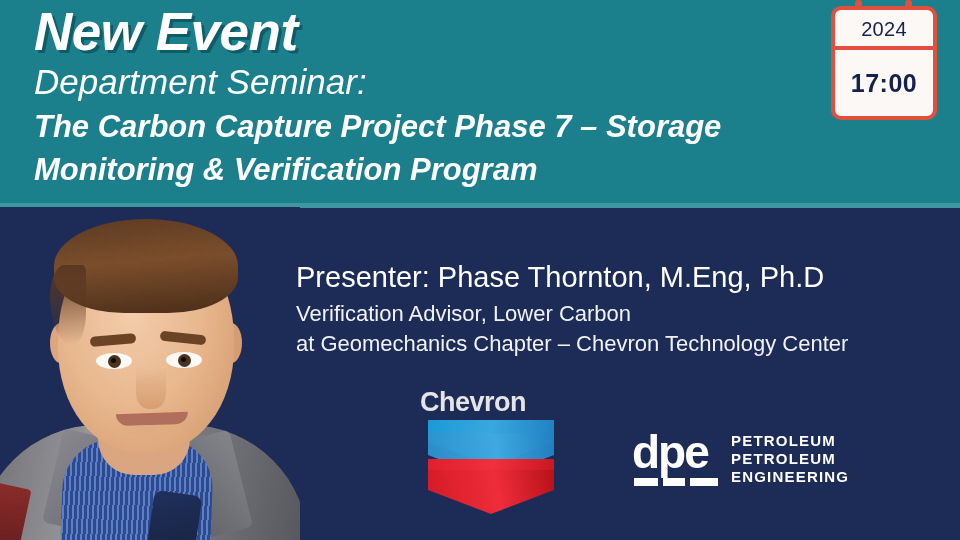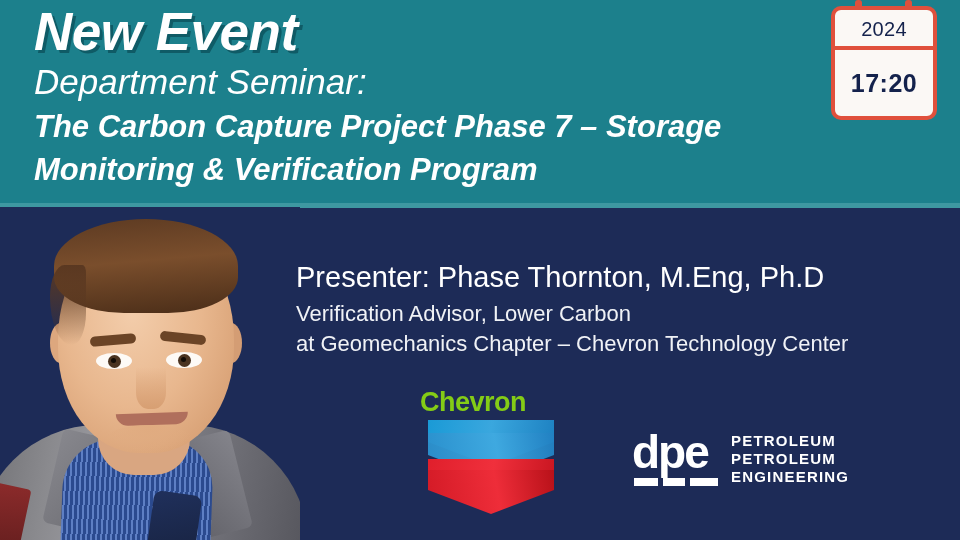--- a/index.html
+++ b/index.html
@@ -182,21 +182,21 @@
     white-space:nowrap;
   }
 
   
   .chevron-logo{
     position:absolute;left:414px;top:387px;width:150px;height:118px;
   }
   .cv-word{
     position:absolute;left:6px;top:0;width:146px;
     font-size:27px;font-weight:bold;letter-spacing:-0.5px;
-    color:#84cc16;
+    color:#e5e5e5;
   }
   .cv-mark{position:absolute;left:14px;top:33px;width:126px;height:85px;}
   .cv-blue{
     position:absolute;left:0;top:0;width:126px;height:46px;
     background:linear-gradient(100deg,#1a9ad6 0%,#3aa7de 48%,#1c7fc0 100%);
     clip-path:polygon(0 0,126px 0,126px 22px,63px 46px,0 22px);
   }
   .cv-blue2{
     position:absolute;left:0;top:13px;width:126px;height:46px;
     background:linear-gradient(80deg,#2a8fcc 0%,#3fa9e0 55%,#2180c2 100%);
@@ -249,21 +249,21 @@
       <div class="t-line">Monitoring &amp; Verification Program</div>
     </div>
 
     <div class="calendar">
       <div class="cal-ring r1"></div>
       <div class="cal-ring r2"></div>
       <div class="cal-card">
         <div class="cal-year">2024</div>
         <div class="cal-divider"></div>
         <div class="cal-body">
-          <div class="cal-time">17:20</div>
+          <div class="cal-time">17:00</div>
         </div>
       </div>
     </div>
   </div>
 
   <div class="photo">
     <div class="photo-bg"></div>
     <div class="ph-shoulders"></div>
     <div class="ph-collar-l"></div>
     <div class="ph-collar-r"></div>

